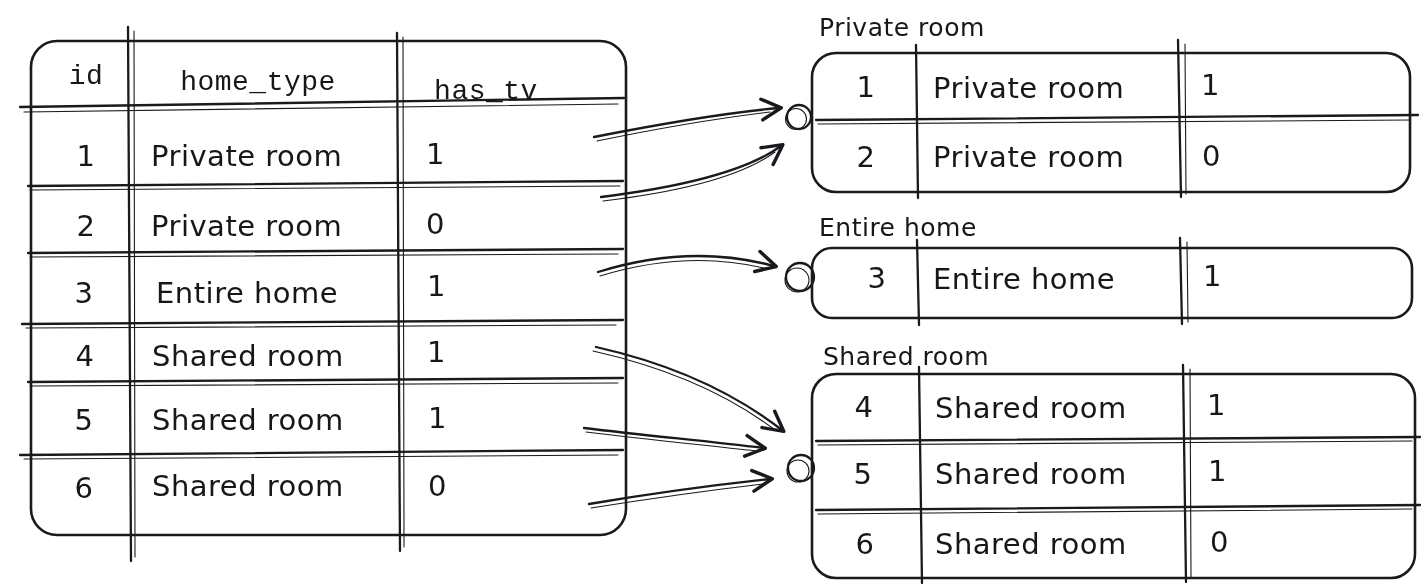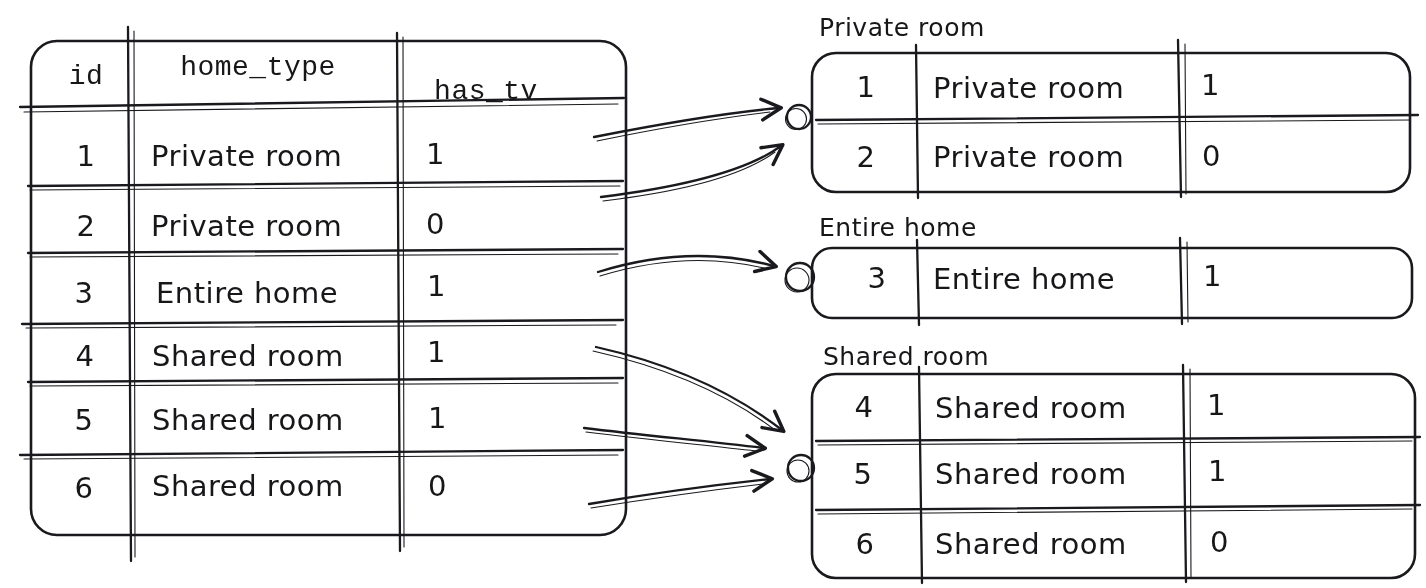--- a/index.html
+++ b/index.html
@@ -102,21 +102,21 @@
 
     <path d="M584 428 C650 436 706 441 763 448" class="ink w2" marker-end="url(#ah)"></path>
     <path d="M586 432 C650 440 704 445 756 451" class="ink thin"></path>
 
     <path d="M589 504 C660 492 714 485 770 479" class="ink w2" marker-end="url(#ah)"></path>
     <path d="M591 508 C660 497 712 490 763 484" class="ink thin"></path>
   </svg>
 
   <div>
     <div class="cell hdr center" style="left:86px;top:77px">id</div>
-    <div class="cell hdr center" style="left:258px;top:68px">home_type</div>
+    <div class="cell hdr center" style="left:258px;top:83px">home_type</div>
     <div class="cell hdr center" style="left:486px;top:92px">has_tv</div>
 
     <div class="cell center" style="left:86px;top:156px">1</div>
     <div class="cell" style="left:151px;top:156px">Private room</div>
     <div class="cell" style="left:426px;top:154px">1</div>
 
     <div class="cell center" style="left:86px;top:226px">2</div>
     <div class="cell" style="left:151px;top:226px">Private room</div>
     <div class="cell" style="left:426px;top:224px">0</div>
 

